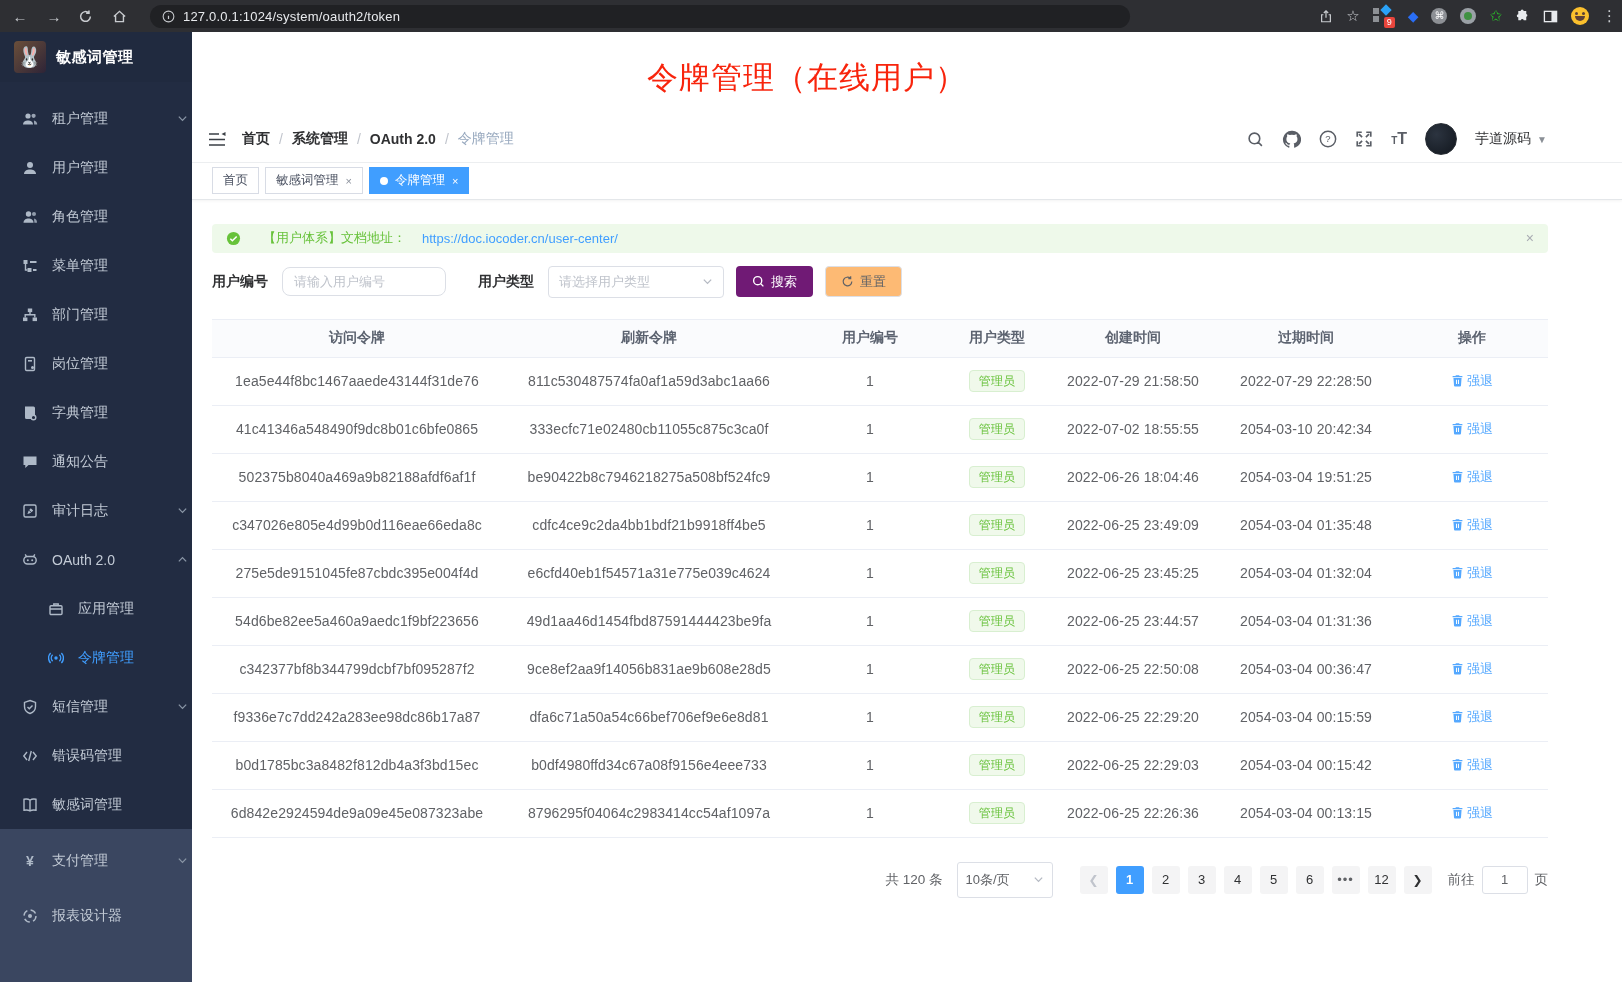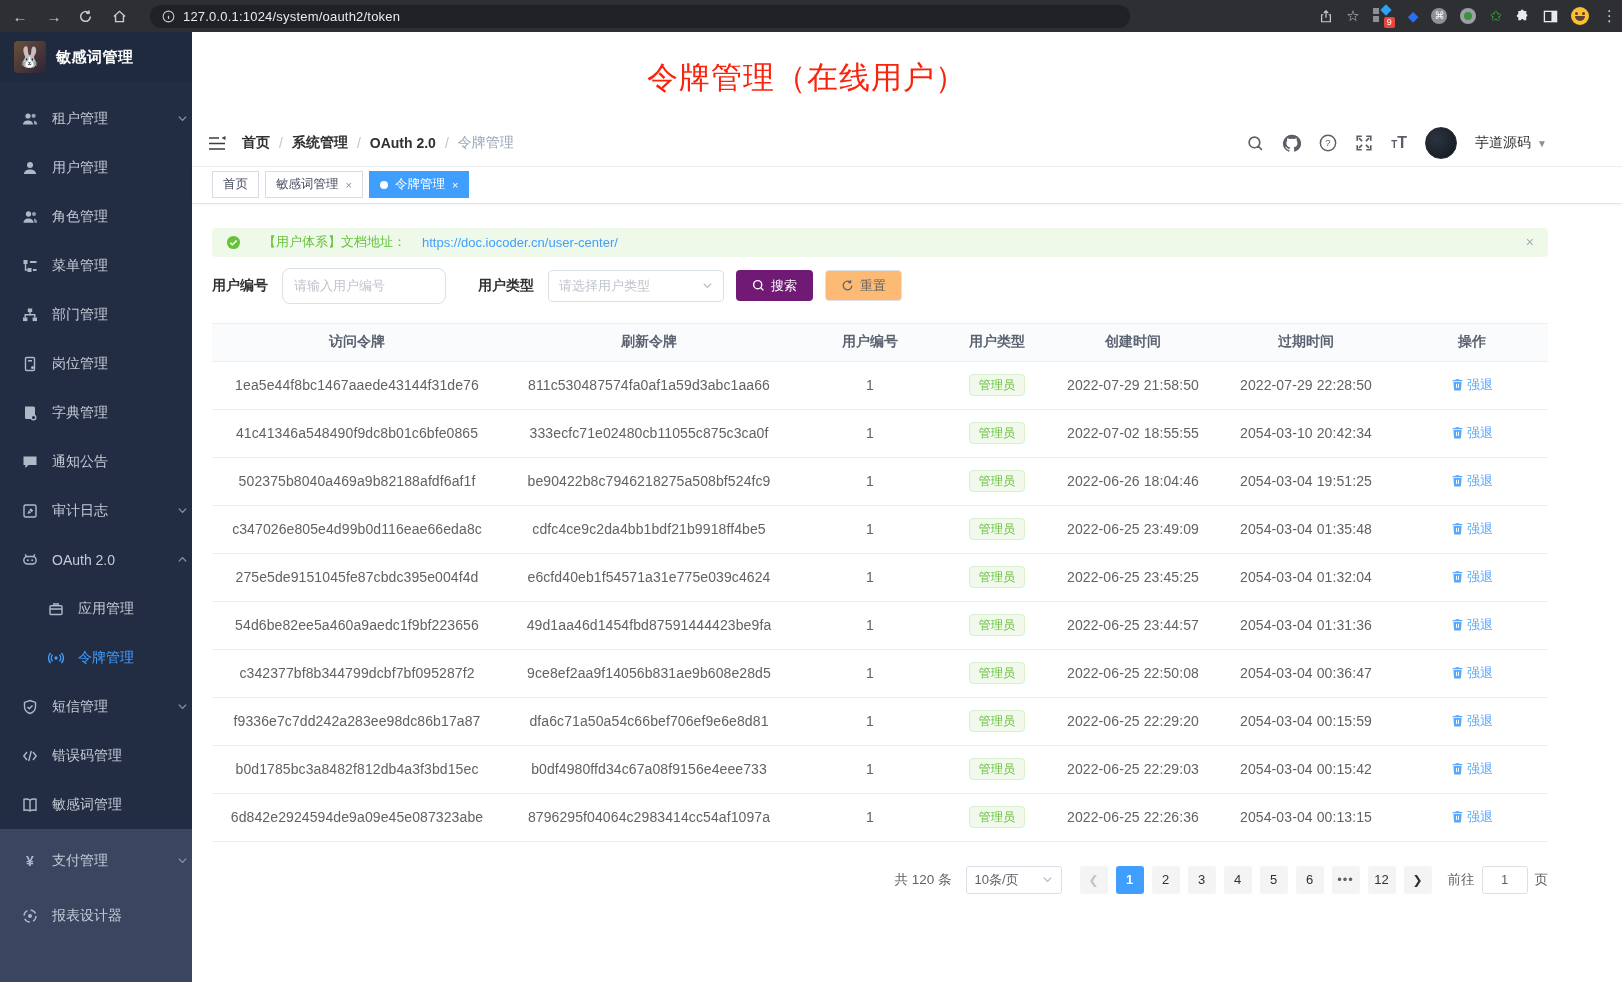--- a/index.html
+++ b/index.html
@@ -70,41 +70,41 @@
   
   .content { padding:24px 74px 0 20px; }
   .alert { height:29px; background:#eef9ea; border-radius:4px; display:flex; align-items:center; padding:0 14px; font-size:13px;gap:12px; }
   .alert .chk { display:flex; margin-right:10px; }
   .alert .atext { color:#67c23a; }
   .alert .alink { color:#409eff; margin-left:4px; cursor:pointer; }
   .alert .aclose { margin-left:auto; color:#a8abb2; font-size:14px; cursor:pointer; }
 
   .filters { display:flex; align-items:center; margin-top:13px; height:32px; }
   .f-label { font-size:14px; font-weight:700; color:#303133; margin-right:14px; }
-  .f-input { width:164px; height:36px; border:1px solid #dcdfe6; border-radius:8px; padding:0 11px; font-size:13px; color:#606266; font-family:inherit; }
+  .f-input { width:164px; height:29px; border:1px solid #dcdfe6; border-radius:8px; padding:0 11px; font-size:13px; color:#606266; font-family:inherit; }
   .f-input::placeholder { color:#bfc3cb; }
   .f-select { width:176px; height:32px; border:1px solid #dcdfe6; border-radius:4px; display:flex; align-items:center; padding:0 10px; margin-right:12px; cursor:pointer; }
   .f-select .ph { color:#bfc3cb; font-size:13px; }
   .f-select .sel-caret { margin-left:auto; color:#b4b9c2; display:flex; }
   .gap1 { width:32px; }
   .btn { height:31px; border-radius:4px; font-size:13px; display:inline-flex; align-items:center; gap:6px; padding:0 15px; cursor:pointer; border:1px solid transparent; font-family:inherit; }
   .btn-primary { background:#701a75; color:#fff; }
   .btn-plain { background:#fdba74; color:#606266; border-color:#dcdfe6; margin-left:12px; }
 
   
   table { border-collapse:collapse; width:1336px; margin-top:21px; table-layout:fixed; }
   thead th { height:38px; background:#fafbfd; color:#5c6370; font-size:14px; font-weight:700; border-top:1px solid #ebeef5; border-bottom:1px solid #ebeef5; text-align:center; }
   tbody td { height:48px; text-align:center; font-size:14px; color:#606266; border-bottom:1px solid #ebeef5; letter-spacing:.1px; }
   .badge { display:inline-block; background:#f0f9eb; border:1px solid #d8efd0; color:#67c23a; font-size:12px; padding:3px 9px; border-radius:4px; line-height:14px; }
   .act-link { color:#54a8ff; font-size:13px; display:inline-flex; align-items:center; gap:3px; cursor:pointer; }
 
   
   .pager { display:flex; align-items:center; justify-content:flex-end; margin-top:24px; gap:8px; font-size:13px; color:#606266; }
   .pg-total { margin-right:6px; font-size:13.5px; }
-  .pg-size { width:96px; height:28px; border:1px solid #dcdfe6; border-radius:3px; display:flex; align-items:center; padding:0 8px; cursor:pointer; margin-right:10px; }
+  .pg-size { width:96px; height:36px; border:1px solid #dcdfe6; border-radius:3px; display:flex; align-items:center; padding:0 8px; cursor:pointer; margin-right:19px; }
   .pg-size .sel-caret { margin-left:auto; color:#b4b9c2; display:flex; }
   .pg-btn { min-width:28px; height:28px; border-radius:3px; background:#f4f4f5; display:flex; align-items:center; justify-content:center; font-size:13px; color:#303133; cursor:pointer; padding:0 4px; }
   .pg-btn.arrow { color:#303133; font-size:12px; }
   .pg-btn.disabled { color:#c0c4cc; }
   .pg-btn.active { background:#409eff; color:#fff; font-weight:700; }
   .pg-btn.dots { background:#f4f4f5; color:#606266; letter-spacing:1px; }
   .pg-goto { display:flex; align-items:center; gap:7px; margin-left:8px; font-size:13.5px; }
   .pg-goto input { width:46px; height:28px; border:1px solid #dcdfe6; border-radius:3px; text-align:center; font-size:13px; color:#606266; font-family:inherit; }
 
   svg { display:block; }

